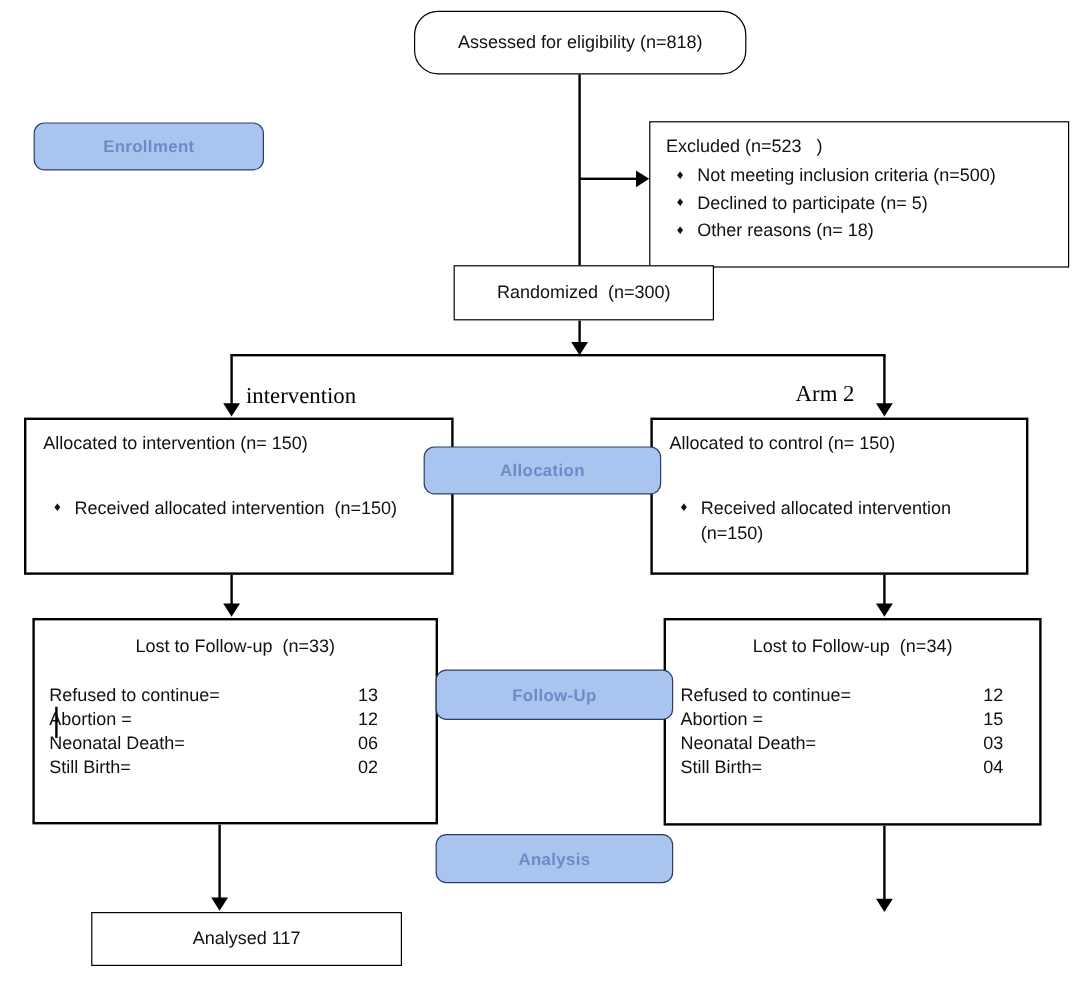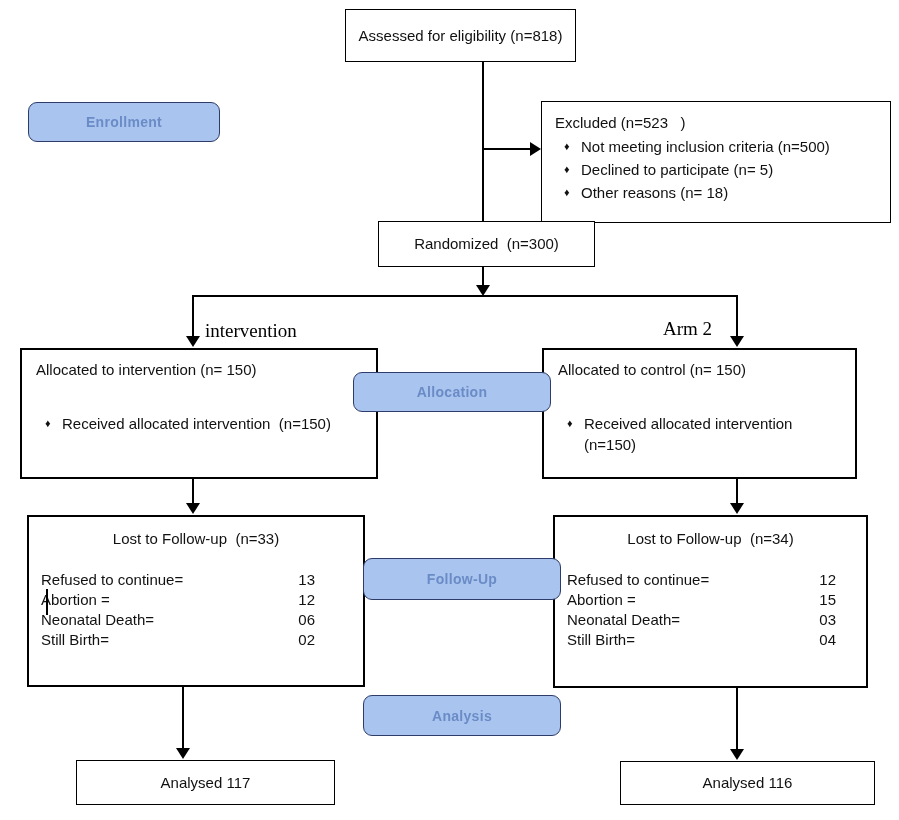--- a/index.html
+++ b/index.html
@@ -59,21 +59,21 @@
   <div class="vline" style="left:192px;top:479px;width:2px;height:26px;"></div>
   <div class="ah-down" style="left:186px;top:503px;"></div>
   <div class="vline" style="left:736px;top:478px;width:2px;height:27px;"></div>
   <div class="ah-down" style="left:730px;top:503px;"></div>
 
   <div class="vline" style="left:182px;top:687px;width:2px;height:62px;"></div>
   <div class="ah-down" style="left:176px;top:748px;"></div>
   <div class="vline" style="left:736px;top:688px;width:2px;height:62px;"></div>
   <div class="ah-down" style="left:730px;top:749px;"></div>
 
-  <div class="box center" style="left:345px;top:9px;width:231px;height:53px;">
+  <div class="box center" style="left:345px;top:9px;width:277px;height:53px;border-radius:20px;">
     <span class="pre">Assessed for eligibility (n=818)</span>
   </div>
 
   <div class="badge" style="left:28px;top:102px;width:192px;height:40px;">
     <span>Enrollment</span>
   </div>
 
   <div class="box" id="excluded" style="left:541px;top:101px;width:350px;height:122px;">
     <div class="ex-title pre">Excluded (n=523   )</div>
     <div class="ex-bullet">
@@ -168,17 +168,14 @@
 
   <div class="cursor-artifact" style="left:46px;top:589px;height:26px;"></div>
 
   <div class="badge" style="left:363px;top:695px;width:198px;height:41px;">
     <span>Analysis</span>
   </div>
 
   <div class="box center" style="left:76px;top:760px;width:259px;height:45px;">
     <span class="pre">Analysed 117</span>
   </div>
-  <div class="box center" style="left:620px;top:761px;width:255px;height:44px;">
-    <span class="pre">Analysed 116</span>
-  </div>
 
 </div>
 
 </body></html>

